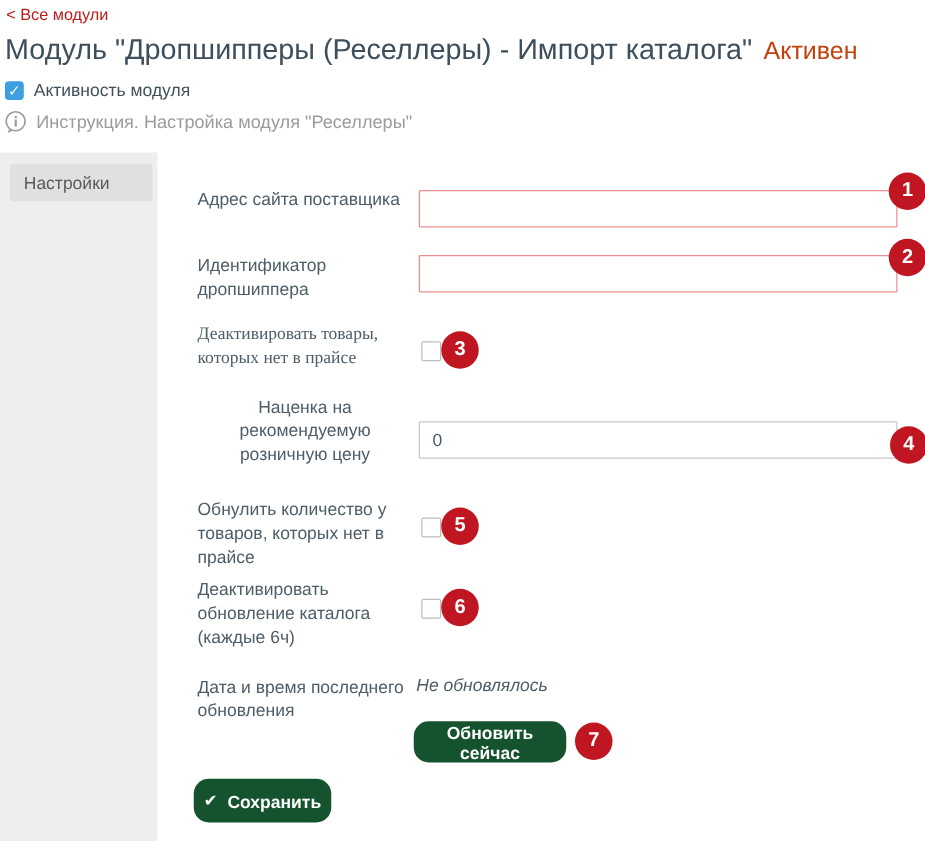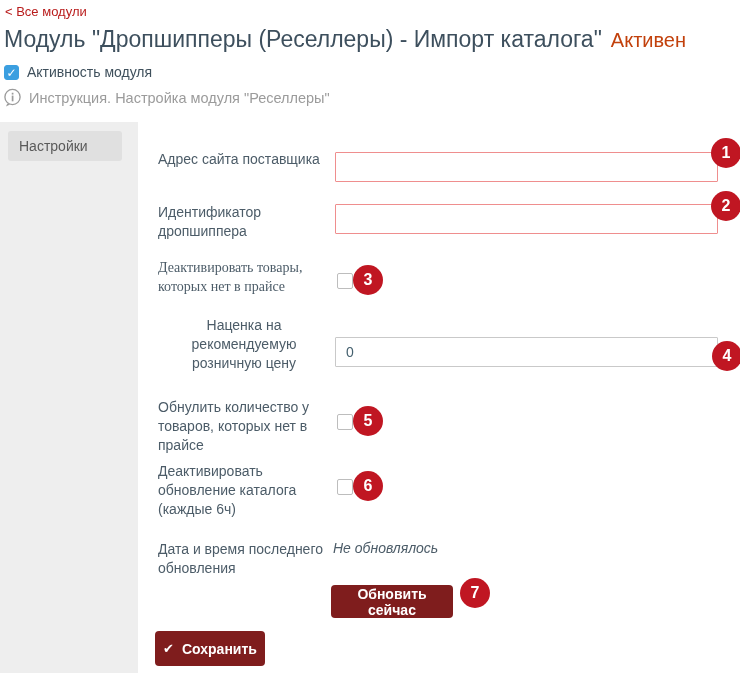--- a/index.html
+++ b/index.html
@@ -16,35 +16,35 @@
   .page-title{left:4px;top:26px;font-size:23px;color:#3d4f5d;white-space:nowrap;}
   .status{color:#c2410c;font-size:20px;margin-left:9px;}
   .active-row{left:4px;top:64px;display:flex;align-items:center;}
   .cbx{width:15px;height:15px;border-radius:3px;box-sizing:border-box;flex:0 0 auto;}
   .cbx.checked{background:#3b9fe0;border:1px solid #3b9fe0;color:#fff;font-size:12px;line-height:14px;text-align:center;font-weight:bold;}
   .active-row .lbl{margin-left:8px;font-size:14px;color:#3f505c;}
   .instruction-row{left:3px;top:88px;display:flex;align-items:center;color:#9b9b9b;cursor:pointer;}
   .instruction-row .txt{margin-left:7px;font-size:14.5px;}
 
   
-  .sidebar{left:0;top:122px;width:138px;height:551px;background:#eeeeee;}
+  .sidebar{left:0;top:122px;width:126px;height:551px;background:#eeeeee;}
   .side-tab{position:absolute;left:8px;top:9px;width:114px;height:30px;background:#e0e0e0;border-radius:3px;
     font-size:14px;color:#5a5a5a;display:flex;align-items:center;padding-left:11px;box-sizing:border-box;cursor:pointer;}
 
   
   .flabel{left:158px;width:172px;font-size:14px;color:#4c5c68;line-height:19px;}
   .tinput{left:335px;width:383px;height:30px;box-sizing:border-box;border:1px solid #c9c9c9;border-radius:1px;
     font-family:"Liberation Sans","DejaVu Sans",sans-serif;font-size:14px;color:#44606e;padding:0 10px;background:#fff;outline:none;}
   .tinput.invalid{border-color:#ef8e8e;}
   .ucbx{width:16px;height:16px;box-sizing:border-box;border:1px solid #bdbdbd;border-radius:2px;background:#fff;}
   .badge{width:30px;height:30px;border-radius:50%;background:#c01622;color:#fff;font-size:16px;font-weight:bold;
     display:flex;align-items:center;justify-content:center;z-index:5;}
   .static-val{font-size:14px;color:#4c5c68;font-style:italic;}
-  .btn-blue{background:#7f1d1d;color:#fff;border:none;border-radius:4px;font-size:14px;font-weight:bold;
-    font-family:"Liberation Sans","DejaVu Sans",sans-serif;cursor:pointer;display:flex;align-items:center;justify-content:center;margin-top:8px;}
+  .btn-blue{background:#14532d;color:#fff;border:none;border-radius:12px;font-size:14px;font-weight:bold;
+    font-family:"Liberation Sans","DejaVu Sans",sans-serif;cursor:pointer;display:flex;align-items:center;justify-content:center;}
   .save-btn{left:155px;top:623px;width:110px;height:35px;}
   .save-btn .chk{margin-right:8px;font-size:13px;}
   .update-btn{left:331px;top:577px;width:122px;height:33px;}
 </style>
 </head>
 <body>
 
 <a class="abs breadcrumb">&lt; Все модули</a>
 
 <div class="abs page-title">

